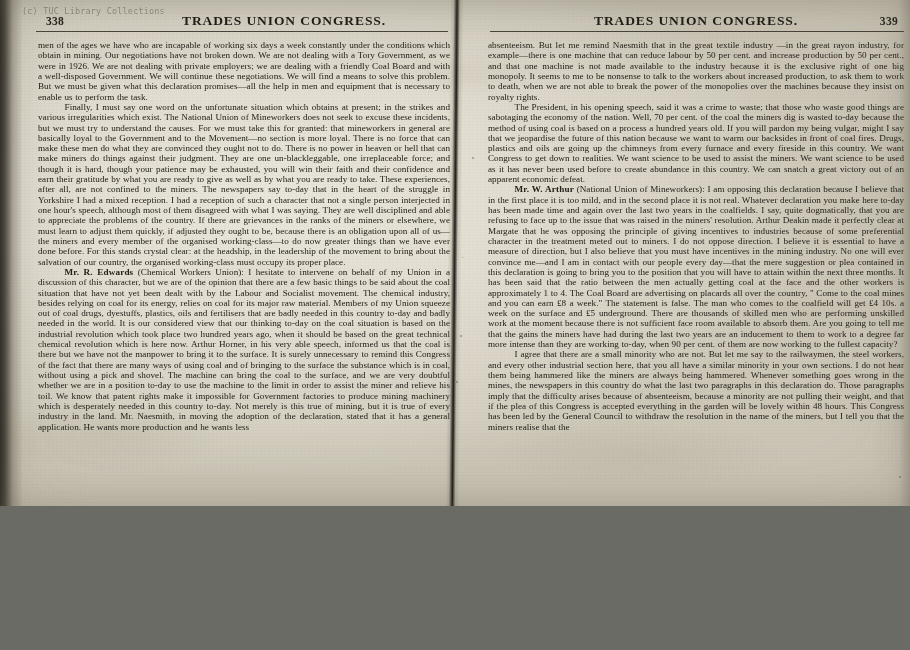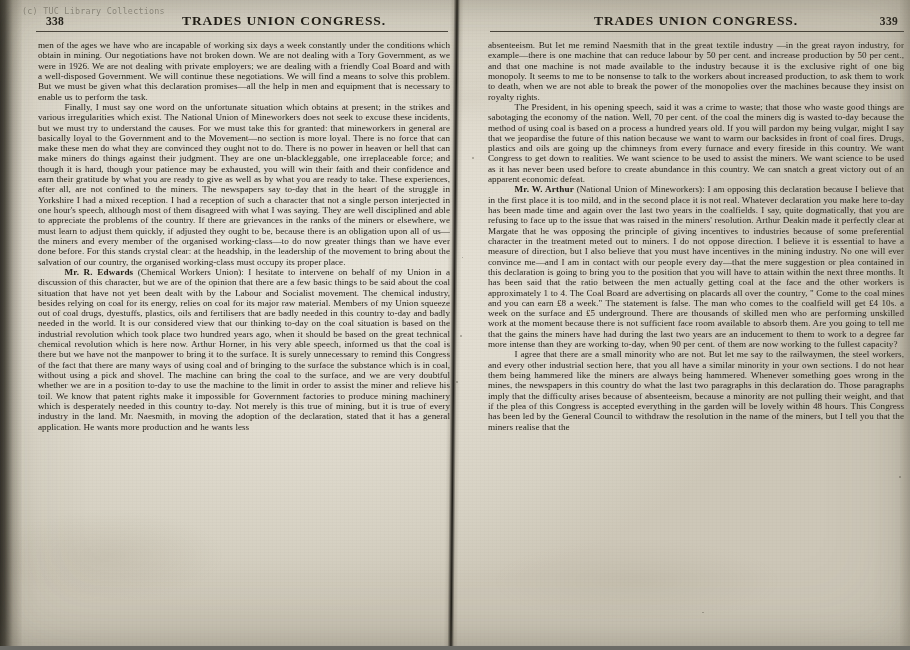--- a/index.html
+++ b/index.html
@@ -4,21 +4,21 @@
 <title>Trades Union Congress — scanned spread</title>
 <style>
   html, body {
     margin: 0;
     padding: 0;
     background: #6b6b66;
   }
   #scan {
     position: relative;
     width: 910px;
-    height: 646px;
+    height: 506px;
     overflow: hidden;
     background: #d8d4c8;
     font-family: "Liberation Serif", "DejaVu Serif", serif;
     -webkit-font-smoothing: none;
   }
 
   
   .paper-base {
     position: absolute;
     inset: 0;

